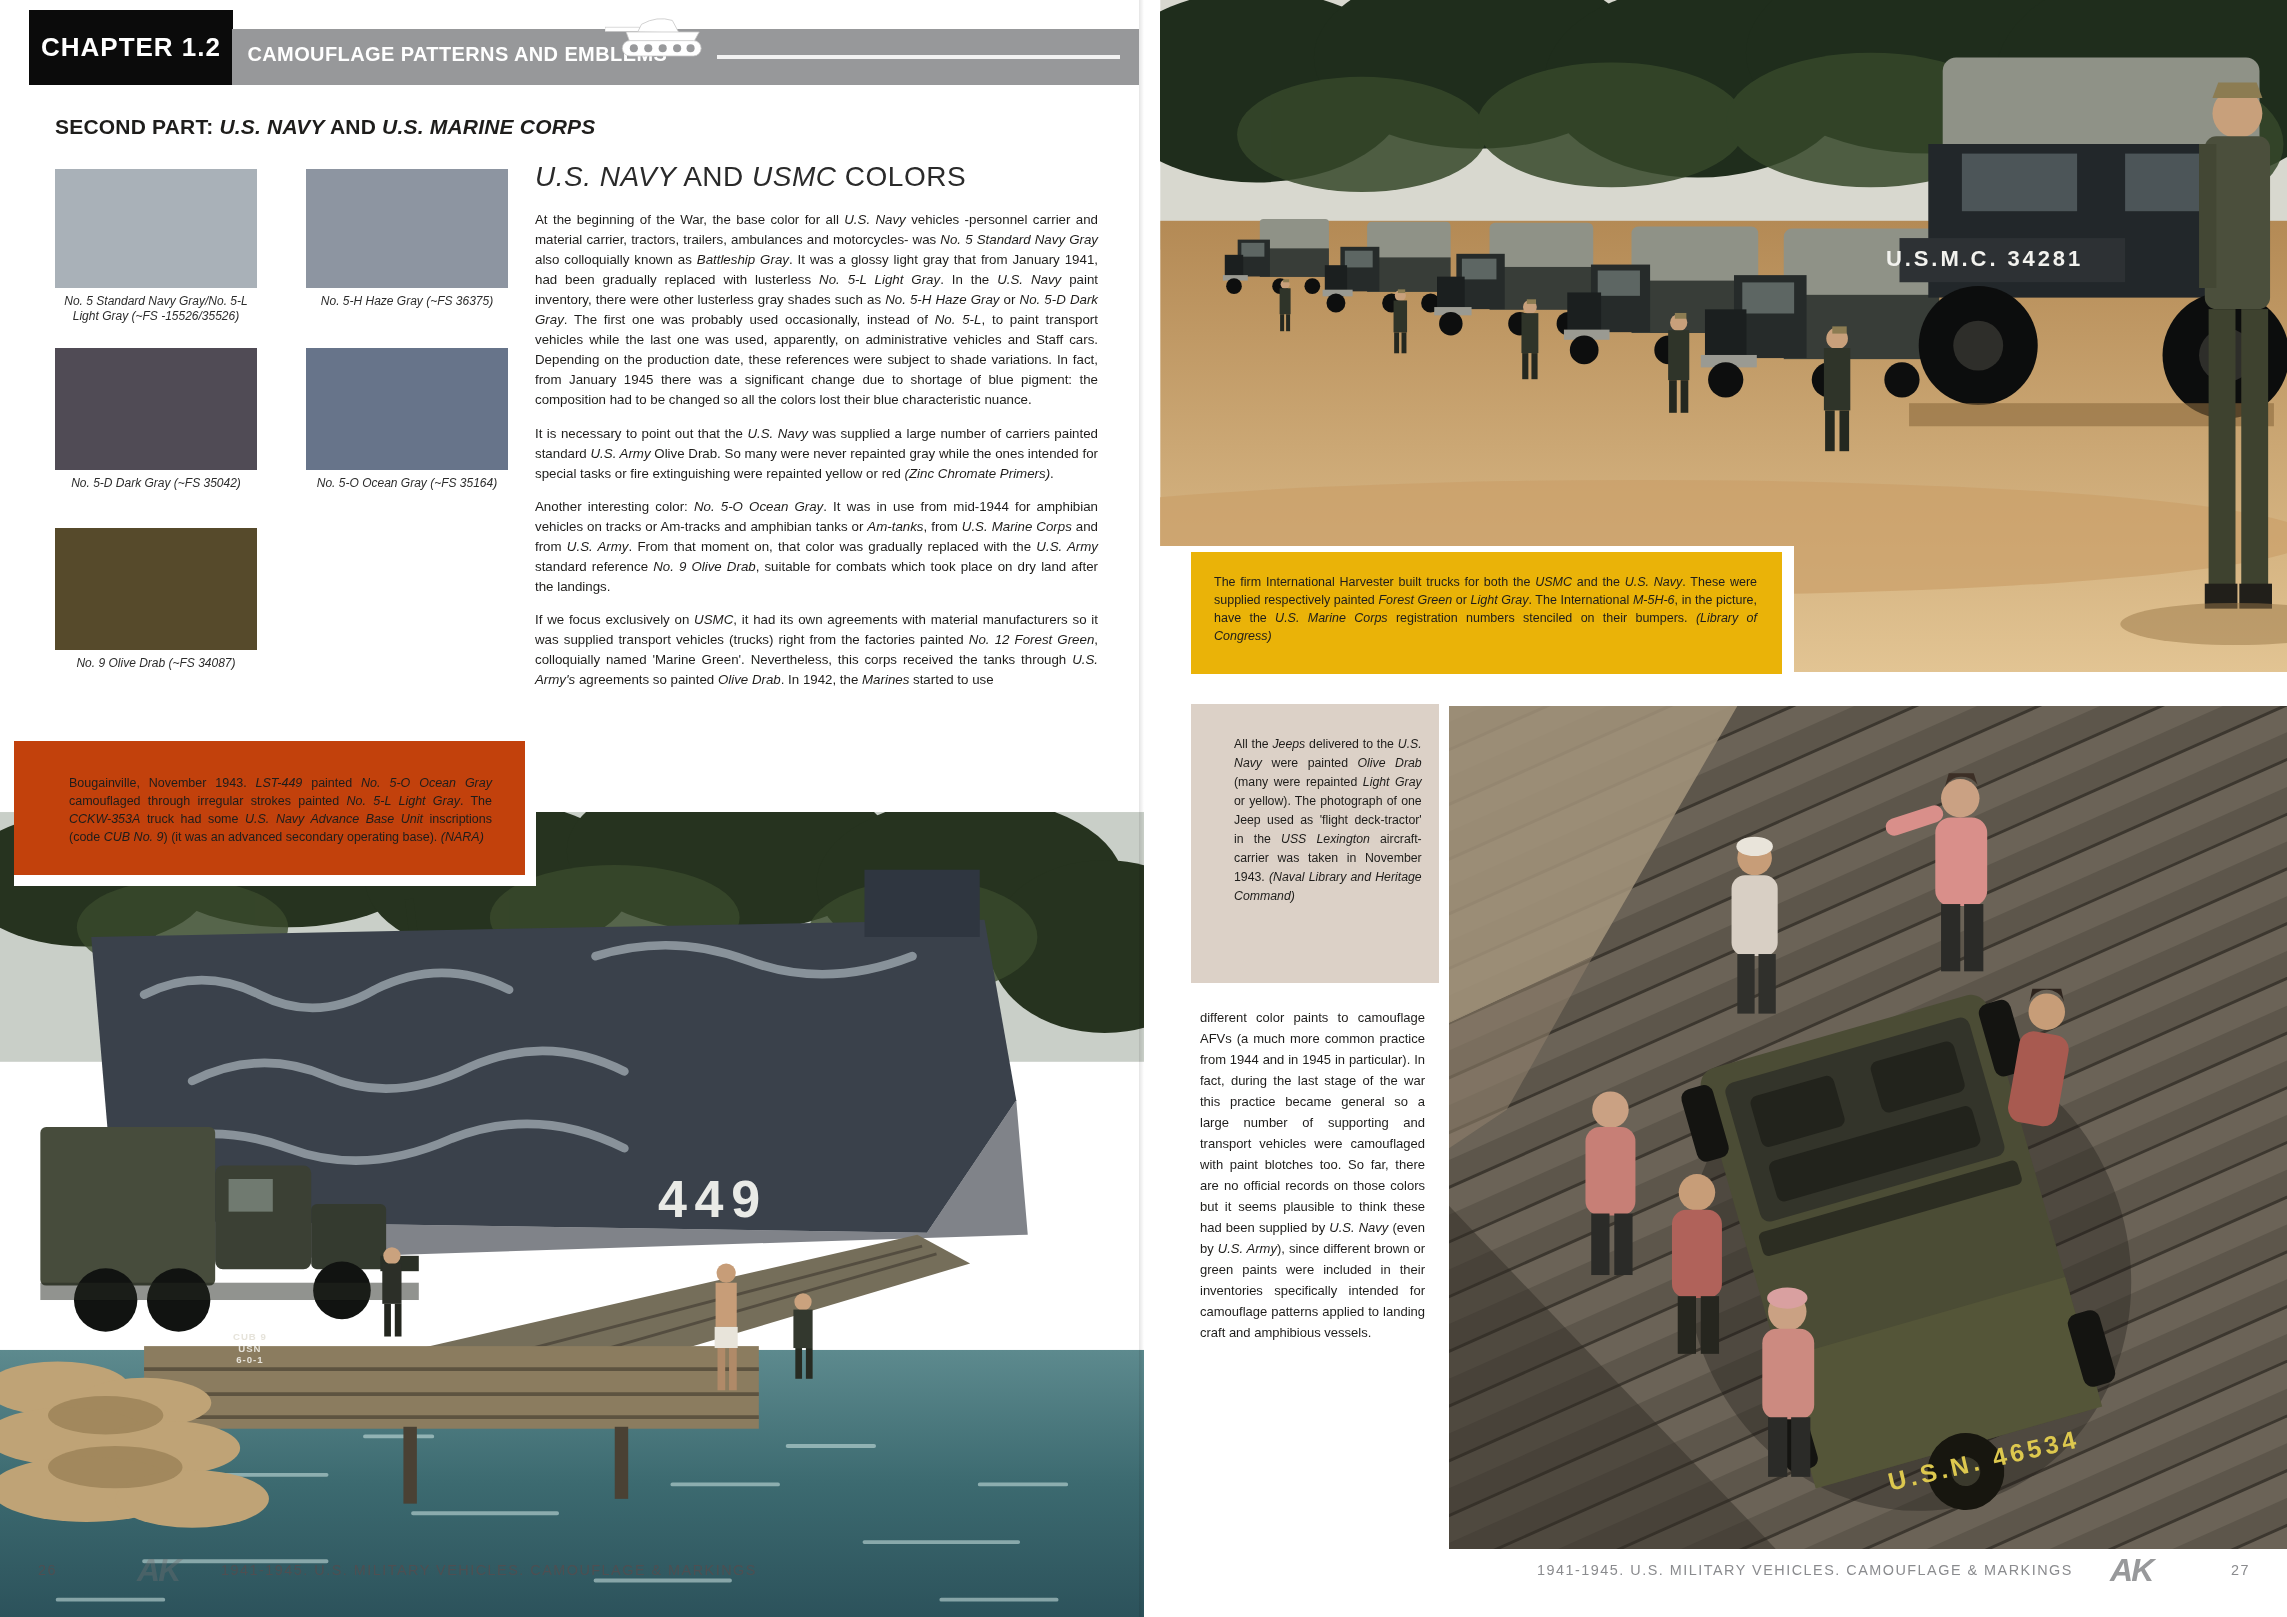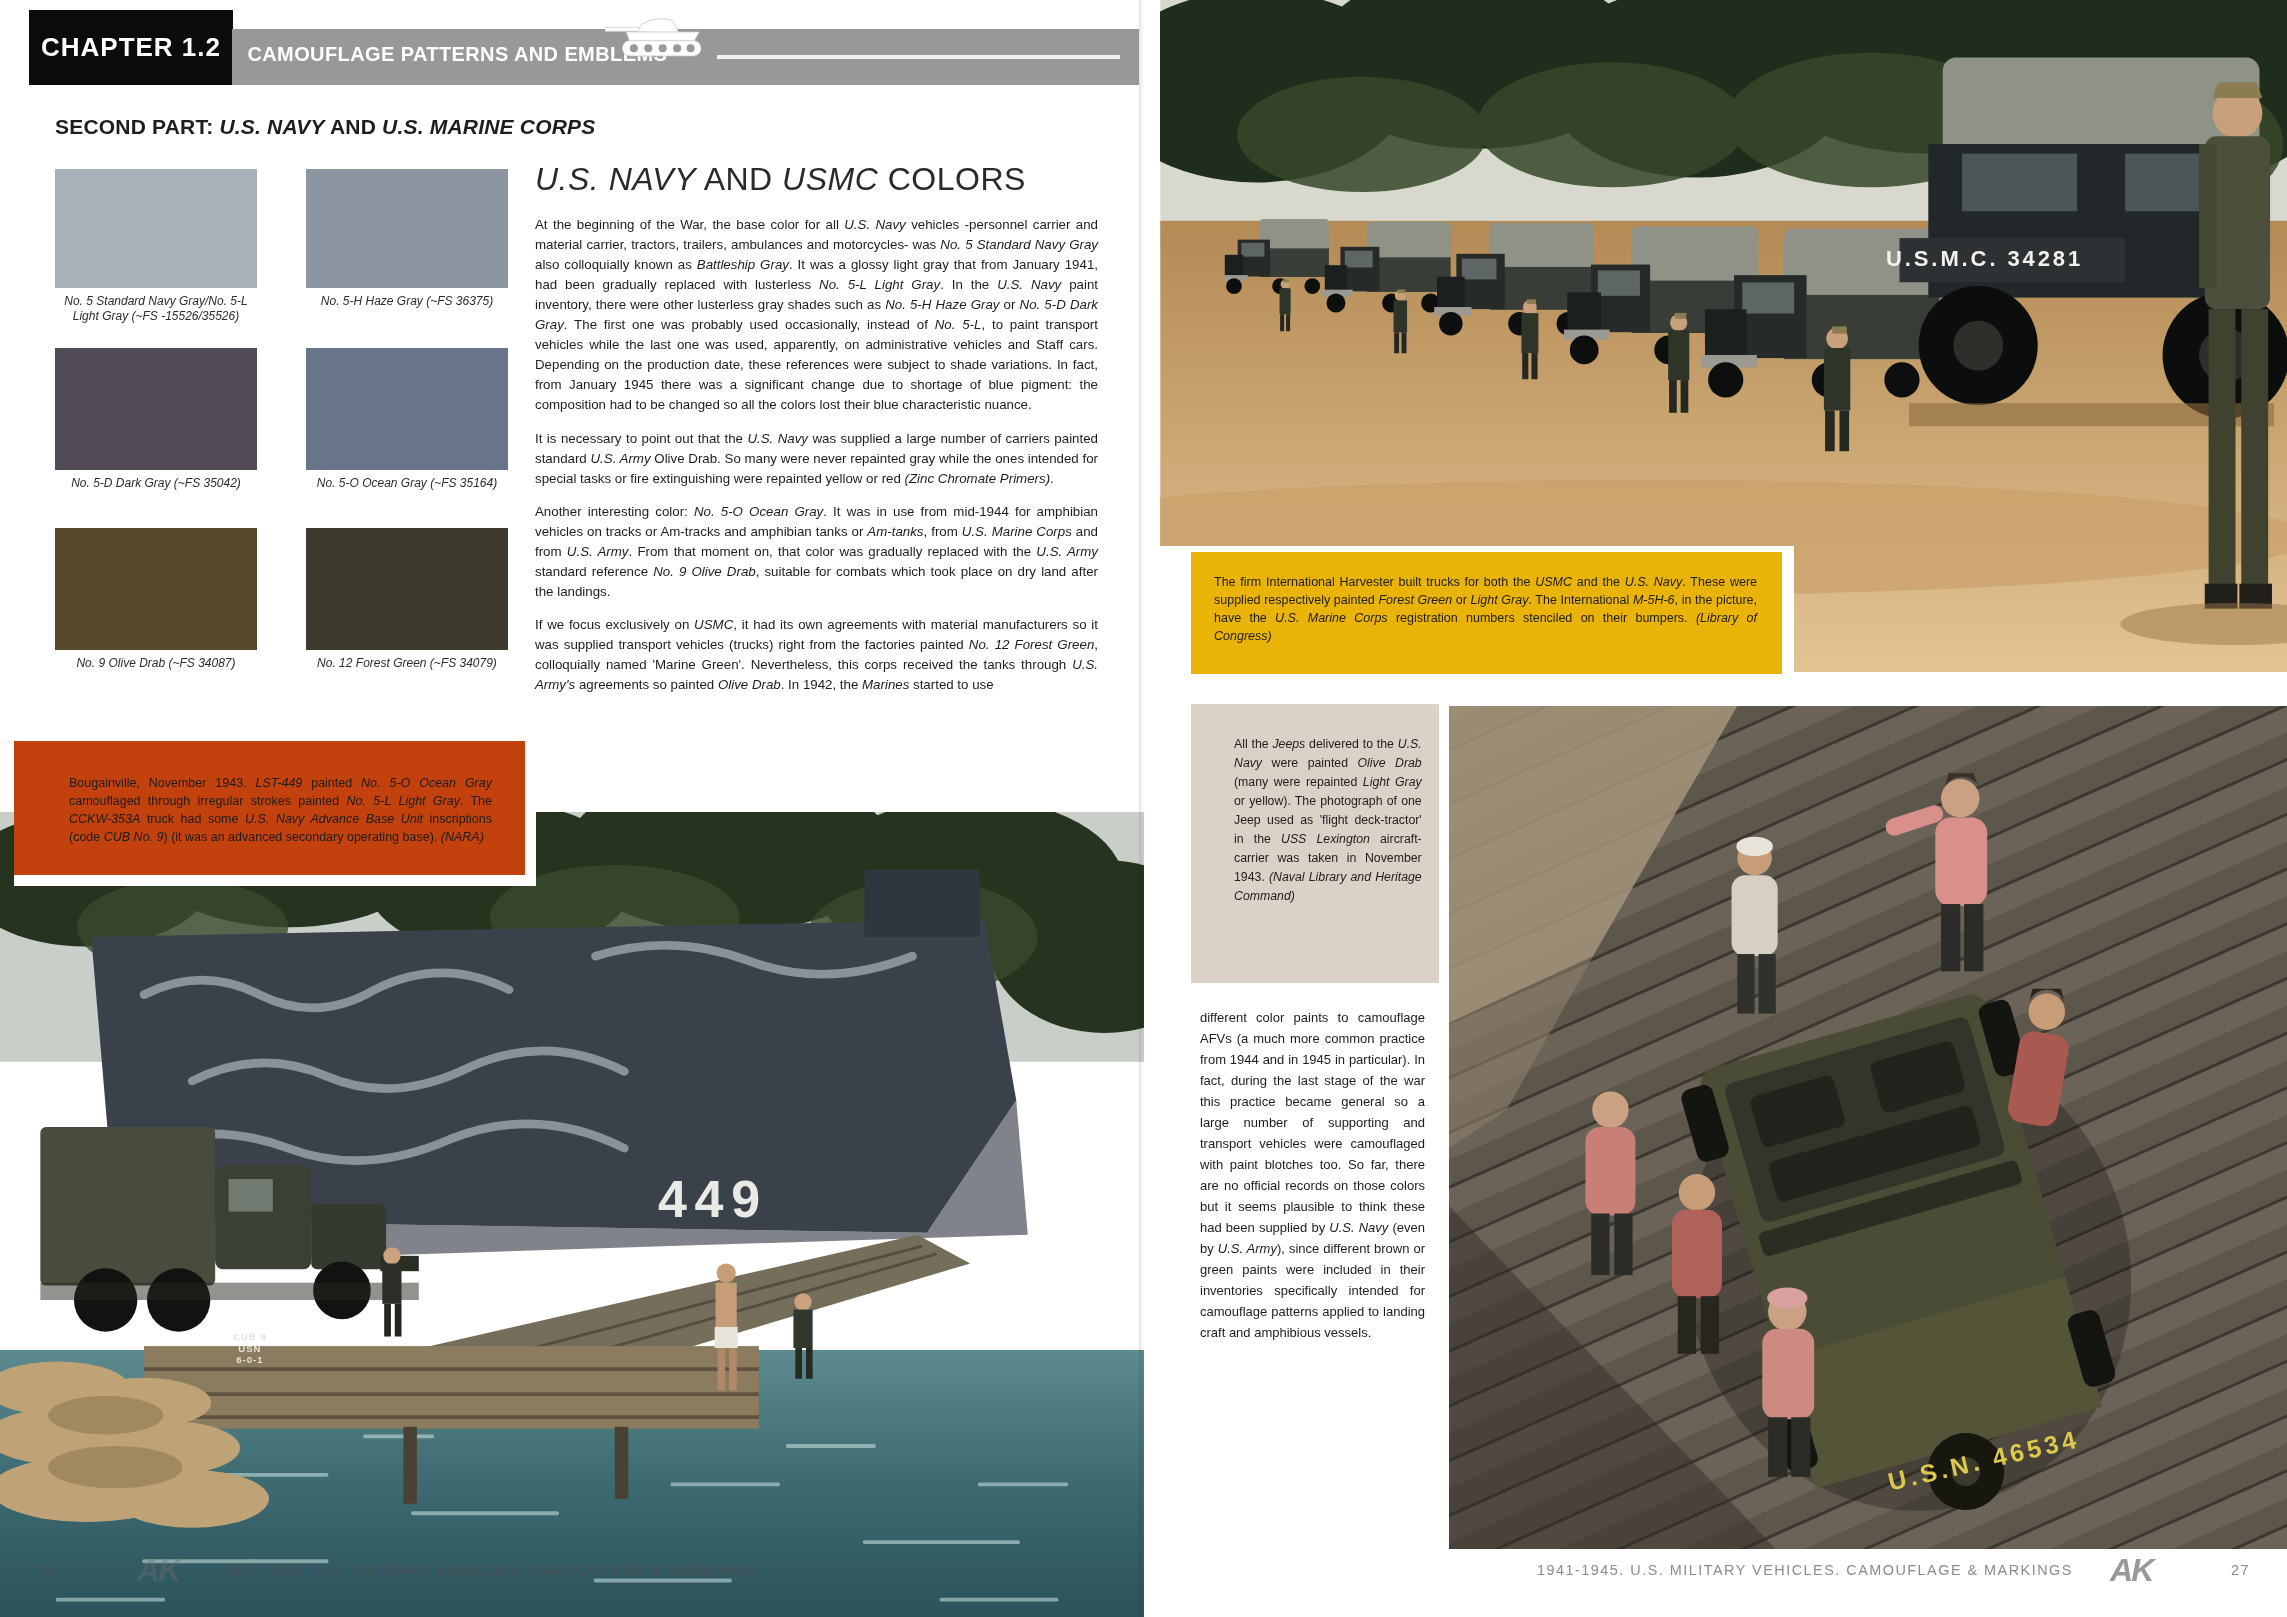--- a/index.html
+++ b/index.html
@@ -14,21 +14,21 @@
   .banner-line{position:absolute;left:485px;top:26px;width:403px;height:3.8px;background:#f2f2f2;}
   .tank-icon{position:absolute;left:605px;top:1.9px;width:100px;height:58px;}
   
   .section-heading{position:absolute;left:55px;top:115px;font-size:21px;font-weight:bold;letter-spacing:0.2px;}
   .swatch{position:absolute;width:202px;}
   .swatch .chip{width:202px;background:#888;}
   .chip-r1{height:119px;}
   .chip-r23{height:122px;}
   .swatch .slabel{margin-top:5.8px;text-align:center;font-style:italic;font-size:12px;line-height:15px;color:#2c2c2c;}
   .article{position:absolute;left:535px;top:161px;width:563px;}
-  .article h1{margin:0 0 17.3px 0;font-size:32px;font-weight:300;letter-spacing:0.5px;color:#2a2a2a;}
+  .article h1{margin:0 0 17.3px 0;font-size:28px;font-weight:300;letter-spacing:0.5px;color:#2a2a2a;}
   .article p{margin:0 0 13.4px 0;font-size:13.3px;line-height:20px;text-align:justify;}
   .caption-box-left{position:absolute;left:14px;top:725px;width:511px;background:#c2410c;
                     border-bottom:11.5px solid #fff;border-right:11.5px solid #fff;z-index:5;margin-top:16px;}
   .caption-box-left .cap{padding:33px 33px 29px 55px;font-size:12.5px;line-height:18px;text-align:justify;}
   
   .photo{position:absolute;overflow:hidden;}
   .photo svg{display:block;}
   .stencil{position:absolute;font-weight:bold;white-space:pre-line;}
   
   .caption-band{position:absolute;left:1191px;top:552px;width:591px;height:122px;background:#eab308;z-index:5;}
@@ -88,24 +88,20 @@
     <div class="chip chip-r23" style="background-color: rgb(80, 75, 85);"></div>
     <div class="slabel">No. 5-D Dark Gray (~FS 35042)</div>
   </div>
   <div class="swatch" style="left:306px;top:348px;">
     <div class="chip chip-r23" style="background-color: rgb(103, 116, 138);"></div>
     <div class="slabel">No. 5-O Ocean Gray (~FS 35164)</div>
   </div>
   <div class="swatch" style="left:55px;top:528px;">
     <div class="chip chip-r23" style="background-color: rgb(86, 74, 43);"></div>
     <div class="slabel">No. 9 Olive Drab (~FS 34087)</div>
-  </div>
-  <div class="swatch" style="left:306px;top:528px;">
-    <div class="chip chip-r23" style="background-color: rgb(60, 58, 44);"></div>
-    <div class="slabel">No. 12 Forest Green (~FS 34079)</div>
   </div>
 
   <div class="article">
     <h1><i>U.S. NAVY</i> AND <i>USMC</i> COLORS</h1>
     <p>At the beginning of the War, the base color for all <i>U.S. Navy</i> vehicles -personnel carrier and material carrier, tractors, trailers, ambulances and motorcycles- was <i>No. 5 Standard Navy Gray</i> also colloquially known as <i>Battleship Gray</i>. It was a glossy light gray that from January 1941, had been gradually replaced with lusterless <i>No. 5-L Light Gray</i>. In the <i>U.S. Navy</i> paint inventory, there were other lusterless gray shades such as <i>No. 5-H Haze Gray</i> or <i>No. 5-D Dark Gray</i>. The first one was probably used occasionally, instead of <i>No. 5-L</i>, to paint transport vehicles while the last one was used, apparently, on administrative vehicles and Staff cars. Depending on the production date, these references were subject to shade variations. In fact, from January 1945 there was a significant change due to shortage of blue pigment: the composition had to be changed so all the colors lost their blue characteristic nuance.</p>
     <p>It is necessary to point out that the <i>U.S. Navy</i> was supplied a large number of carriers painted standard <i>U.S. Army</i> Olive Drab. So many were never repainted gray while the ones intended for special tasks or fire extinguishing were repainted yellow or red <i>(Zinc Chromate Primers)</i>.</p>
     <p>Another interesting color: <i>No. 5-O Ocean Gray</i>. It was in use from mid-1944 for amphibian vehicles on tracks or Am-tracks and amphibian tanks or <i>Am-tanks</i>, from <i>U.S. Marine Corps</i> and from <i>U.S. Army</i>. From that moment on, that color was gradually replaced with the <i>U.S. Army</i> standard reference <i>No. 9 Olive Drab</i>, suitable for combats which took place on dry land after the landings.</p>
     <p>If we focus exclusively on <i>USMC</i>, it had its own agreements with material manufacturers so it was supplied transport vehicles (trucks) right from the factories painted <i>No. 12 Forest Green</i>, colloquially named 'Marine Green'. Nevertheless, this corps received the tanks through <i>U.S. Army's</i> agreements so painted <i>Olive Drab</i>. In 1942, the <i>Marines</i> started to use</p>
   </div>
 

